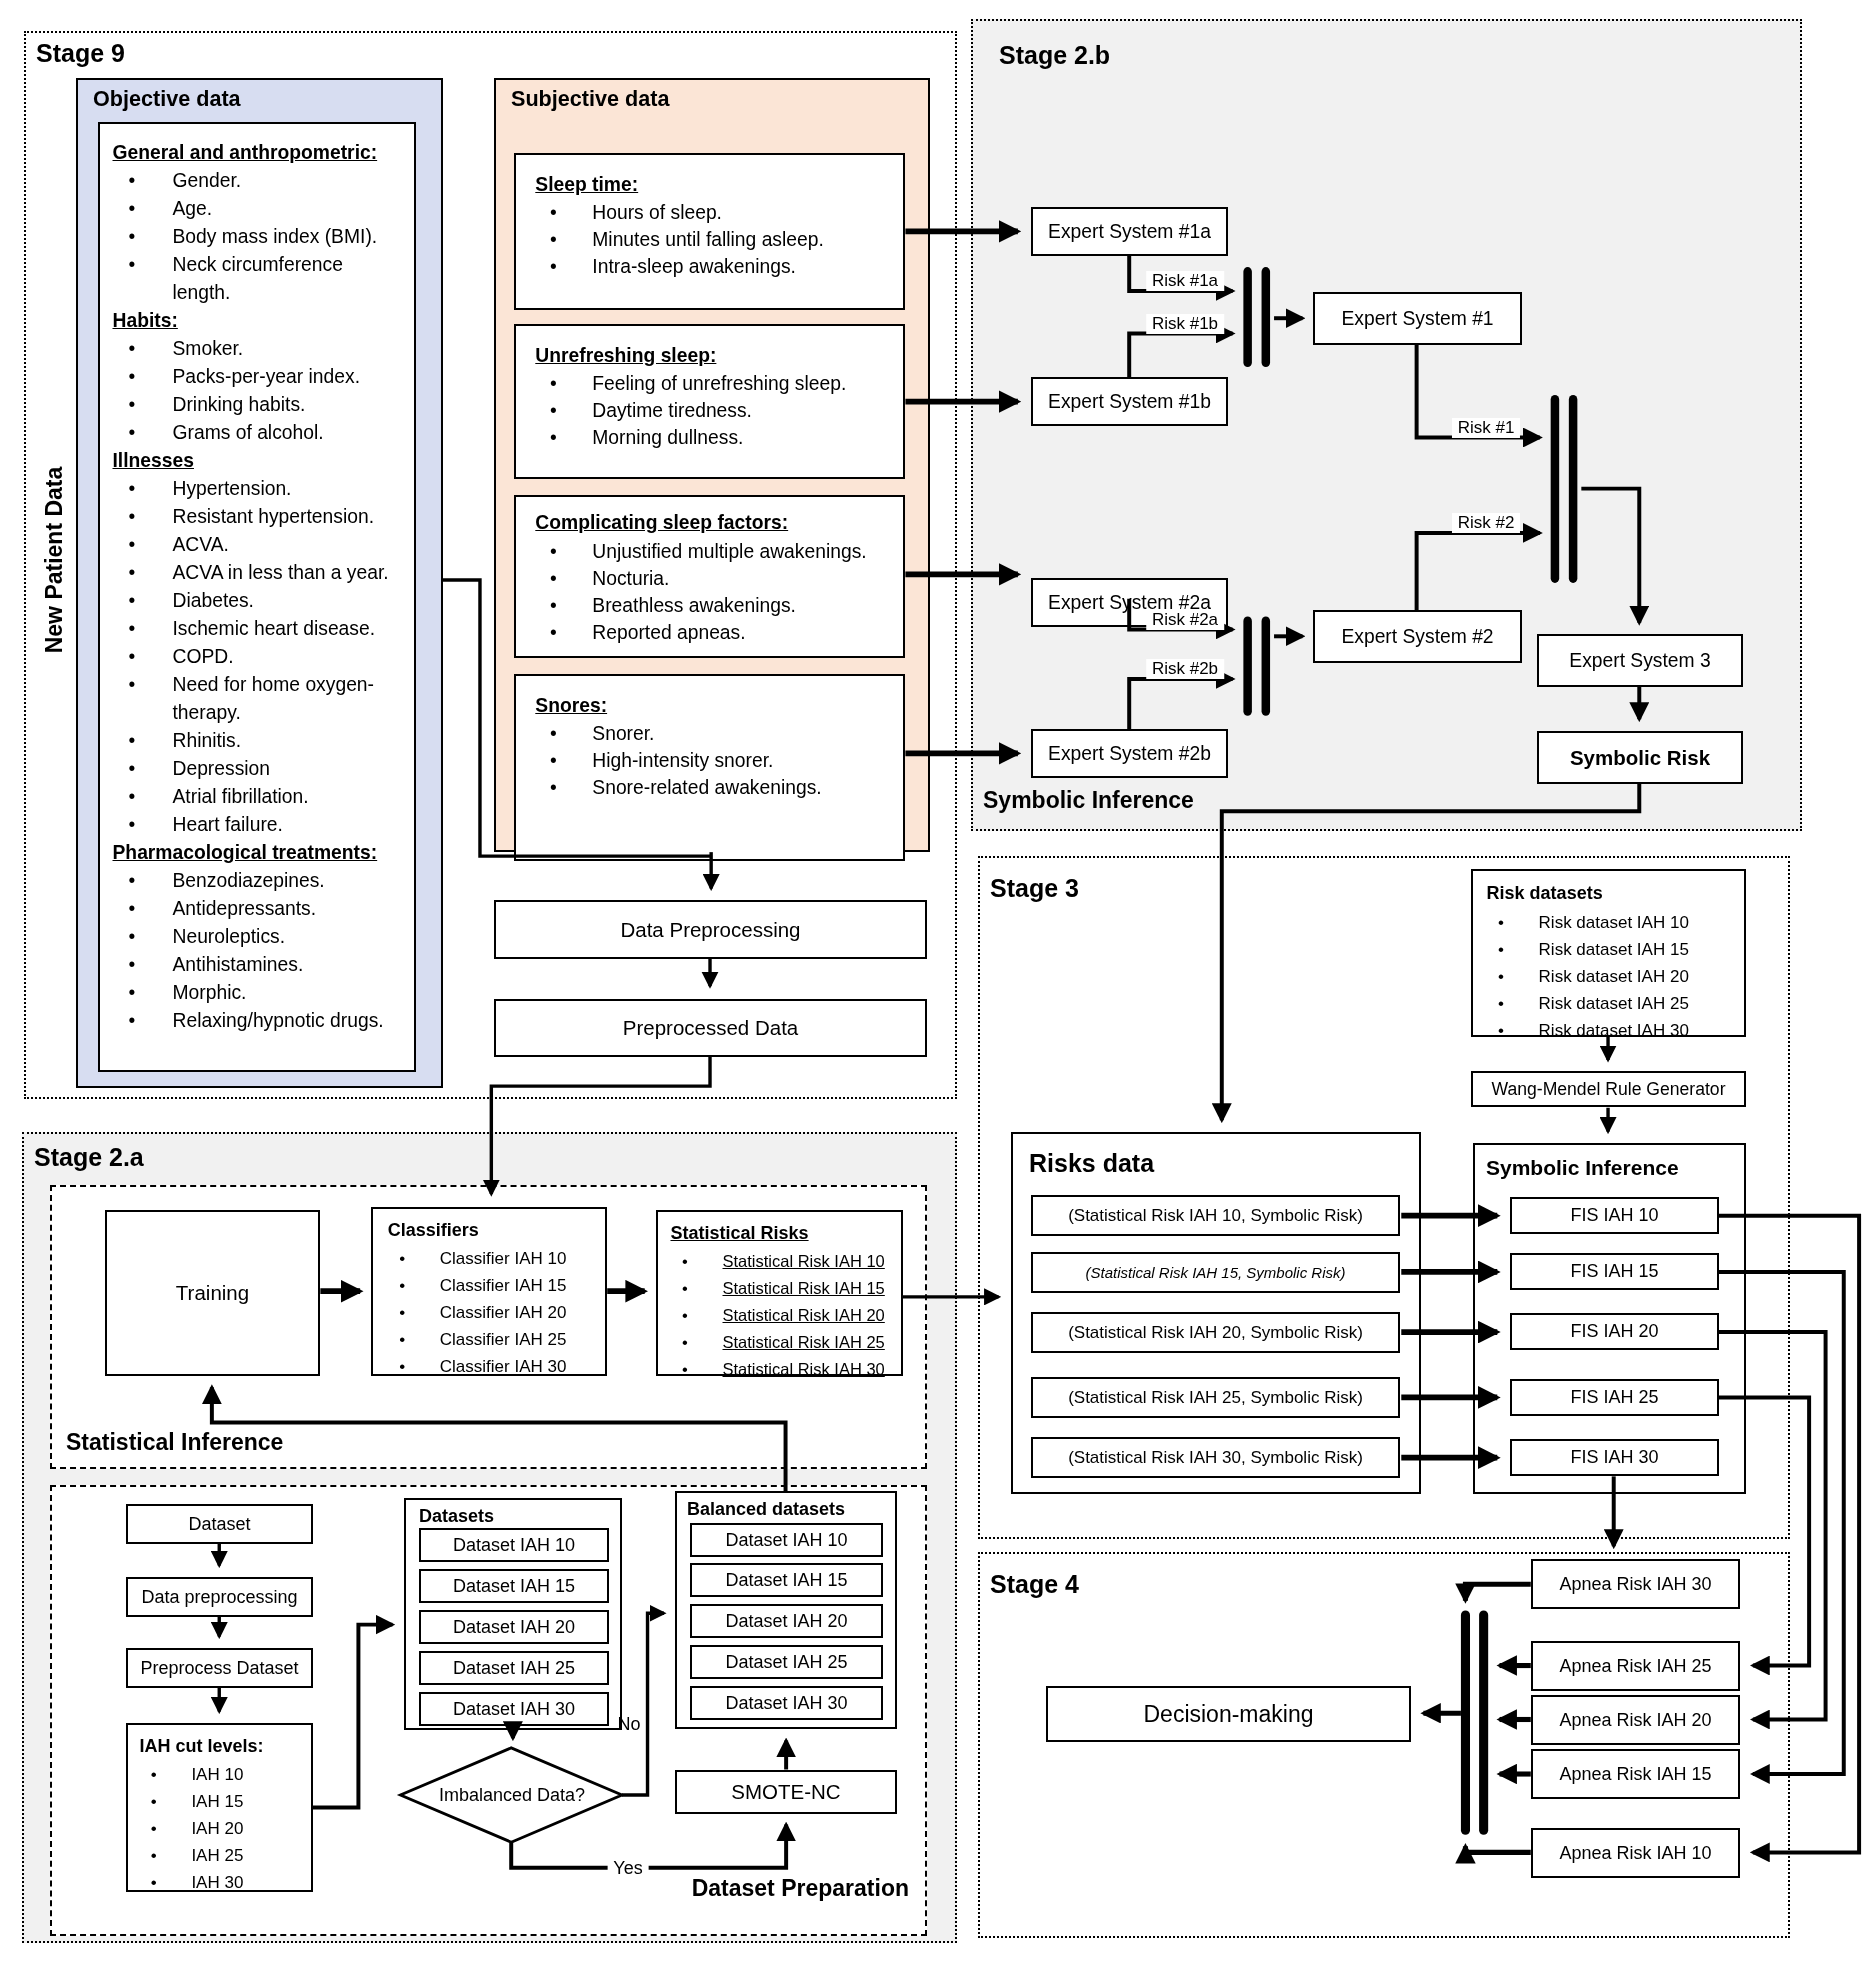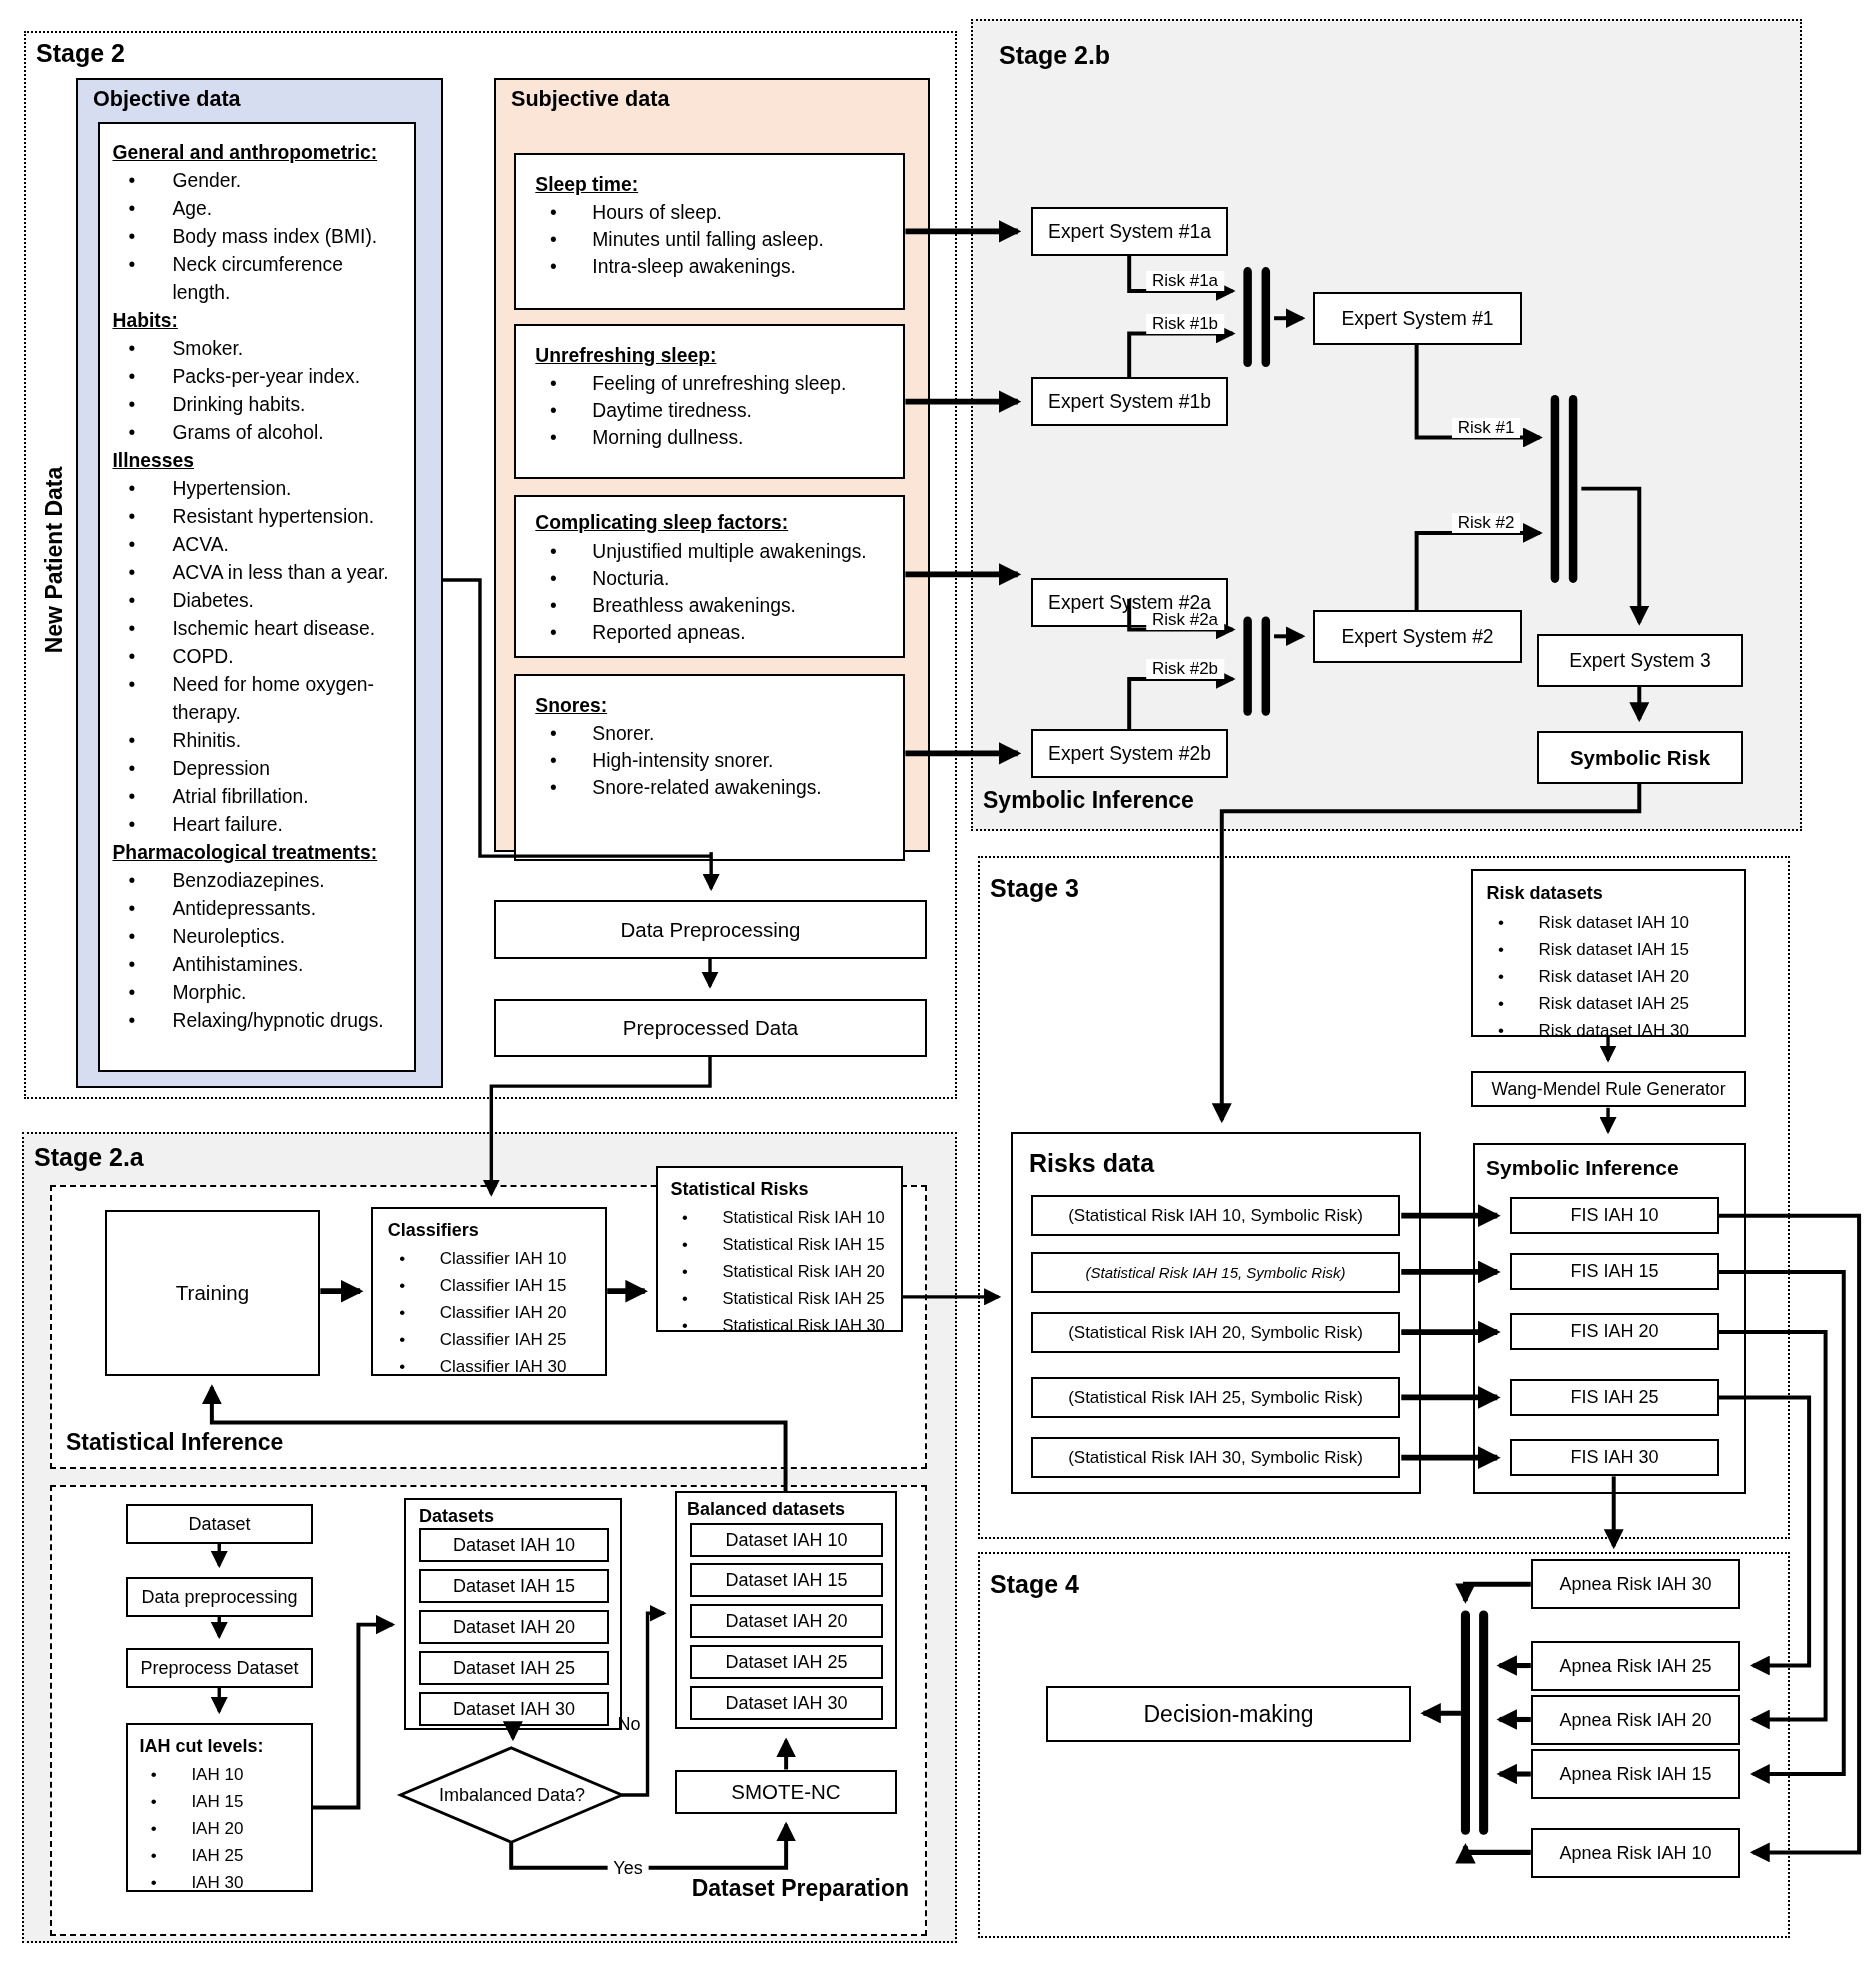--- a/index.html
+++ b/index.html
@@ -35,21 +35,21 @@
 <body>
 
 <div id="canvas">
 
   <div class="stage" style="left:24px;top:31px;width:933px;height:1068px;background:#fff;"></div>
   <div class="stage" style="left:971px;top:19px;width:831px;height:812px;background:#F1F1F1;"></div>
   <div class="stage" style="left:21.6px;top:1132px;width:935px;height:811px;background:#F1F1F1;"></div>
   <div class="stage" style="left:978px;top:856px;width:812px;height:683px;background:#fff;"></div>
   <div class="stage" style="left:978px;top:1552px;width:812px;height:386px;background:#fff;"></div>
 
-  <div class="stage-label" style="left:36px;top:39px;">Stage 2</div>
+  <div class="stage-label" style="left:36px;top:39px;">Stage 9</div>
   <div class="stage-label" style="left:999px;top:41px;">Stage 2.b</div>
   <div class="stage-label" style="left:34px;top:1143px;">Stage 2.a</div>
   <div class="stage-label" style="left:990px;top:874px;">Stage 3</div>
   <div class="stage-label" style="left:990px;top:1570px;">Stage 4</div>
 
   <div class="biglabel" style="left:54px;top:560px;transform:translate(-50%,-50%) rotate(-90deg);">New Patient Data</div>
 
   <div class="fill-box" style="left:76px;top:78px;width:367px;height:1010px;background:#D7DDF1;"></div>
   <div class="title" style="left:93px;top:86px;">Objective data</div>
 
@@ -186,21 +186,21 @@
   <div class="box minilist" style="left:371px;top:1207px;width:236px;height:169px;padding:6.8px 4.5px 0 14.8px;">
     <div class="hd2">Classifiers</div>
     <ul class="blist">
         <li>Classifier IAH 10</li>
         <li>Classifier IAH 15</li>
         <li>Classifier IAH 20</li>
         <li>Classifier IAH 25</li>
         <li>Classifier IAH 30</li>
       </ul>
   </div>
-  <div class="box minilist" style="left:656px;top:1166px;width:247px;height:166px;padding:6.8px 3.4px 0 12.5px;font-size:16.5px;">
+  <div class="box minilist" style="left:656px;top:1210px;width:247px;height:166px;padding:6.8px 3.4px 0 12.5px;font-size:16.5px;text-decoration:underline;">
     <div class="hd2">Statistical Risks</div>
     <ul class="blist">
         <li>Statistical Risk IAH 10</li>
         <li>Statistical Risk IAH 15</li>
         <li>Statistical Risk IAH 20</li>
         <li>Statistical Risk IAH 25</li>
         <li>Statistical Risk IAH 30</li>
       </ul>
   </div>
 

